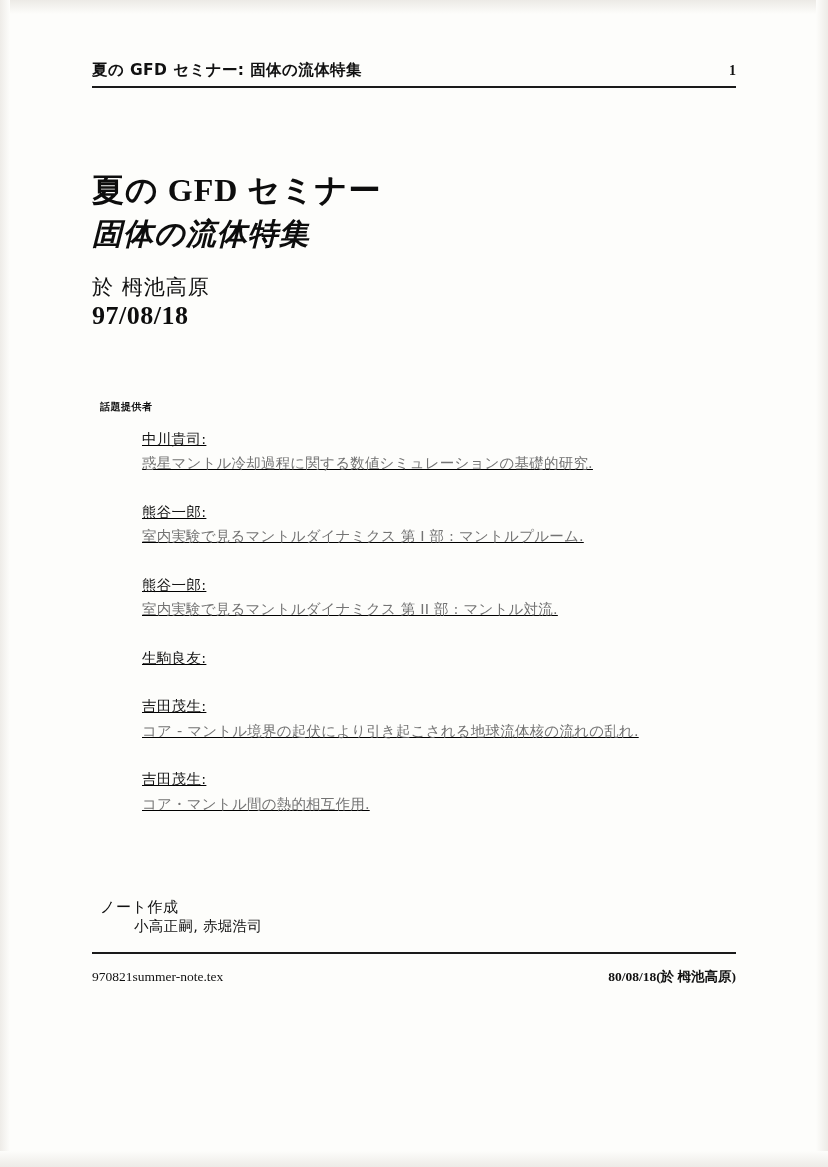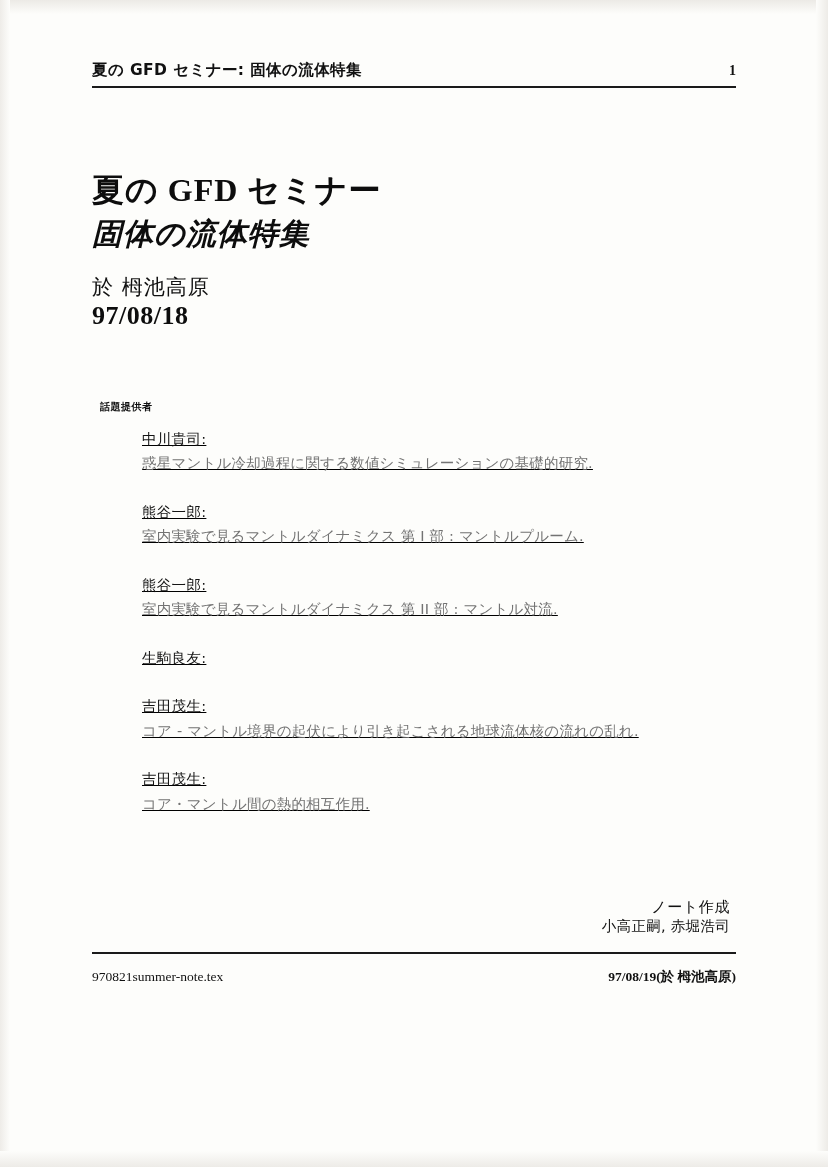--- a/index.html
+++ b/index.html
@@ -259,25 +259,25 @@
         </div>
 
         <div class="speaker">
           <div class="speaker-name">吉田茂生:</div>
           <div class="speaker-topic">コア・マントル間の熱的相互作用.</div>
         </div>
 
       </div>
     </div>
 
-    <div class="section" style="top: 898px; text-align: right;">
+    <div class="section" style="top: 898px;">
       <div class="notes-heading">ノート作成</div>
       <div class="notes-authors">小高正嗣, 赤堀浩司</div>
     </div>
 
     <div class="footer-rule"></div>
     <div class="footer">
       <div class="footer-left">970821summer-note.tex</div>
-      <div class="footer-right">97/08/19(於 栂池高原)</div>
+      <div class="footer-right">80/08/18(於 栂池高原)</div>
     </div>
 
   </div>
 </div>
 
 </body></html>

